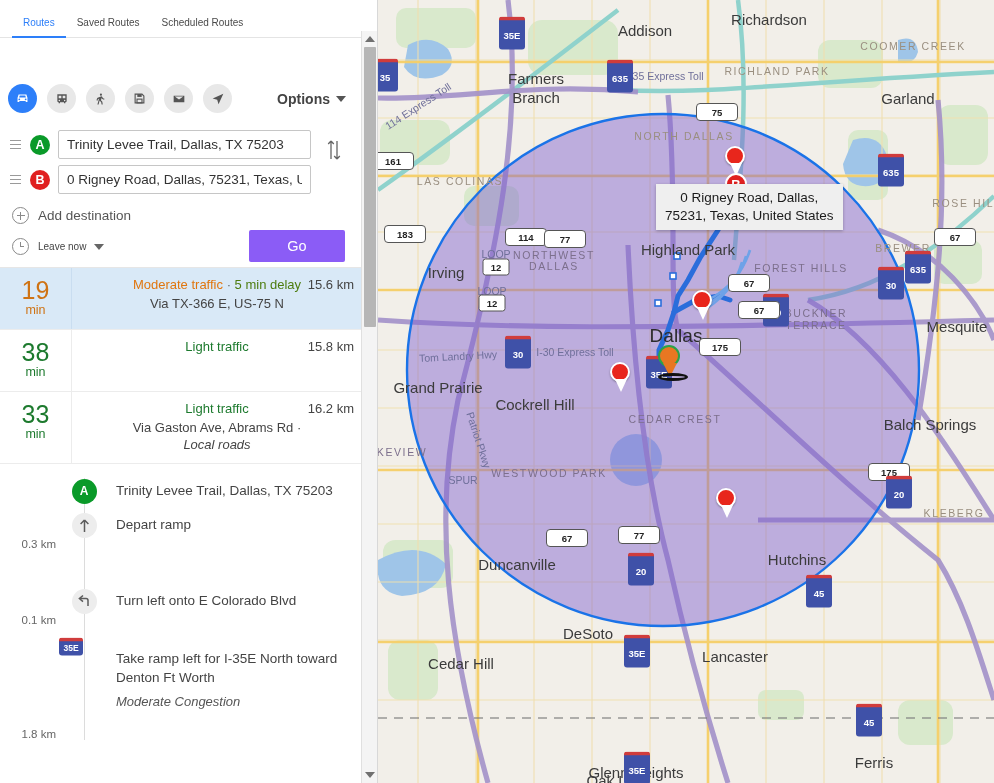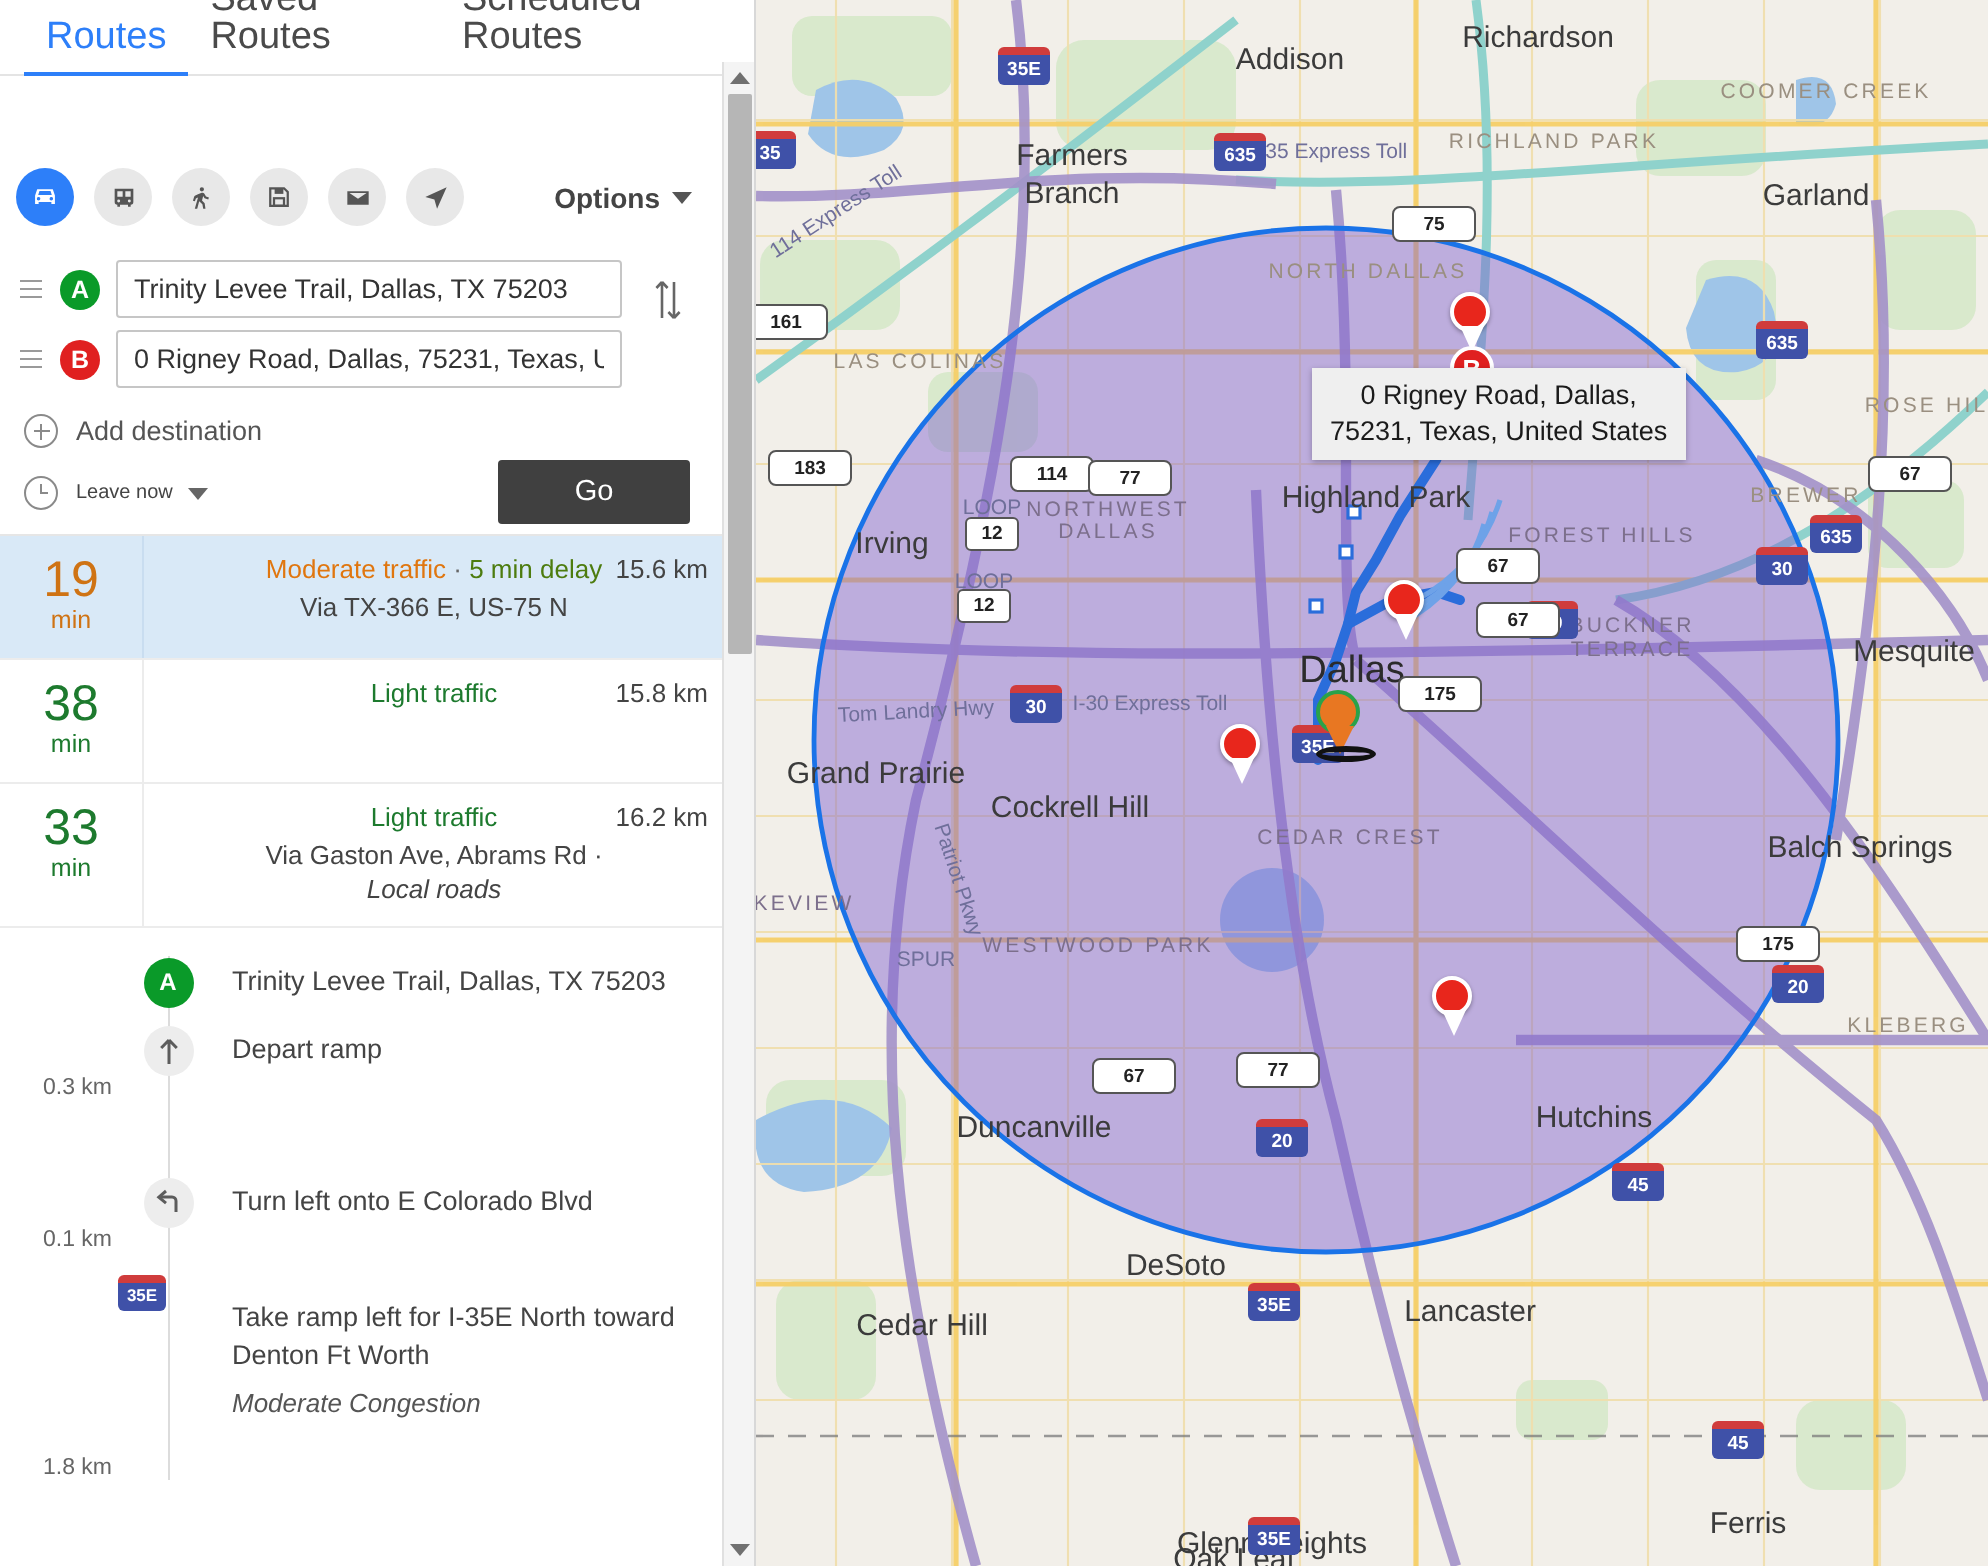--- a/index.html
+++ b/index.html
@@ -43,21 +43,21 @@
   #closebtn:before { transform: rotate(45deg); }
   #closebtn:after { transform: rotate(-45deg); }
 
   
   #subtabs {
     height: 38px; display: flex; align-items: flex-end;
     border-bottom: 1px solid #e4e4e4; padding-left: 12px;
     background: #fff;
   }
   .stab {
-    font-size: 19px; color: #4a4a4a; padding: 0 11px 9px 11px;
+    font-size: 10px; color: #4a4a4a; padding: 0 11px 9px 11px;
     cursor: pointer; position: relative; line-height: 1;
   }
   .stab.active { color: #2d7ff9; }
   .stab.active:after {
     content: ""; position: absolute; left: 0; right: 0; bottom: -1px;
     height: 2px; background: #2d7ff9;
   }
 
   
   #scrollbody {
@@ -115,21 +115,21 @@
   #leaverow { display: flex; align-items: center; padding: 8px 0 12px 12px; position: relative; }
   .clockicon { width: 17px; height: 17px; border: 1.4px solid #8a8a8a; border-radius: 50%;
     margin-right: 9px; position: relative; flex: 0 0 17px; }
   .clockicon:before { content:""; position:absolute; left: 6.5px; top: 3px; width: 1.3px; height: 5.2px; background:#8a8a8a; }
   .clockicon:after { content:""; position:absolute; left: 6.5px; top: 7.2px; width: 4px; height: 1.3px; background:#8a8a8a; }
   #leavelabel { font-size: 10px; color: #444; margin-right: 8px; cursor: pointer; }
   .caret2 { width: 0; height: 0; border-left: 5px solid transparent;
     border-right: 5px solid transparent; border-top: 6px solid #666; cursor:pointer; }
   #gobtn {
     position: absolute; right: 17px; top: 0px; width: 96px; height: 32px;
-    background: #404040; color: #fff; border: none; border-radius: 2px;
+    background: #8b5cf6; color: #fff; border: none; border-radius: 2px;
     font-size: 14.5px; cursor: pointer; font-family: "Liberation Sans", sans-serif;
   }
 
   
   #routes { border-top: 1px solid #e6e6e6; }
   .route { display: flex; border-bottom: 1px solid #ececec; cursor: pointer; min-height: 62px; }
   .route.sel { background: #d9e9f7; }
   .route.sel .rtime { color: #cf7314; }
   .rtime {
     width: 72px; flex: 0 0 72px; text-align: center; padding-top: 9px;
@@ -191,21 +191,21 @@
     white-space: nowrap; pointer-events: none; transform: translate(-50%,-50%);
   }
   .city  { font-size: 15px; color: #3b3b3b; }
   .city.big { font-size: 19px; color: #2b2b2b; }
   .nbhd  { font-size: 10.5px; color: #9a8f80; letter-spacing: 1.6px; }
   .nbhd.p { color: #7c6f8c; }
   .road  { font-size: 10.5px; color: #6f6f9a; }
 
   .shield {
     position: absolute; transform: translate(-50%,-50%);
-    width: 26px; height: 19px; border-radius: 3px;
+    width: 26px; height: 33px; border-radius: 3px;
     display: flex; align-items: center; justify-content: center;
     font-size: 9.5px; font-weight: bold; color: #fff; pointer-events: none;
   }
   .shield.i { background: #3f51a8; border-top: 4px solid #d03c3c; }
   .shield.us {
     background: #fff; color: #222; border: 1.4px solid #555; width: 42px; height: 18px;
     border-radius: 4px;
   }
   .shield.loop { background:#fff; color:#222; border:1.3px solid #555; width:27px;height:17px;border-radius:3px;}
 

